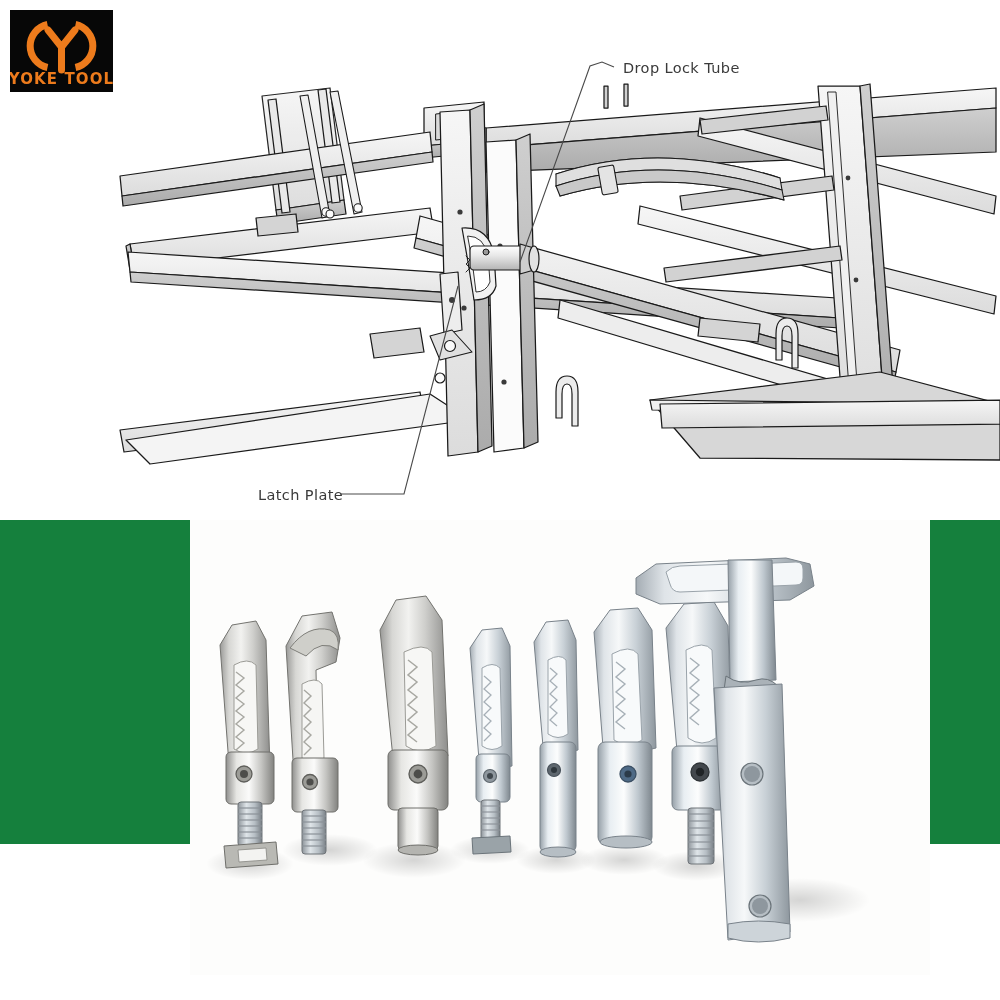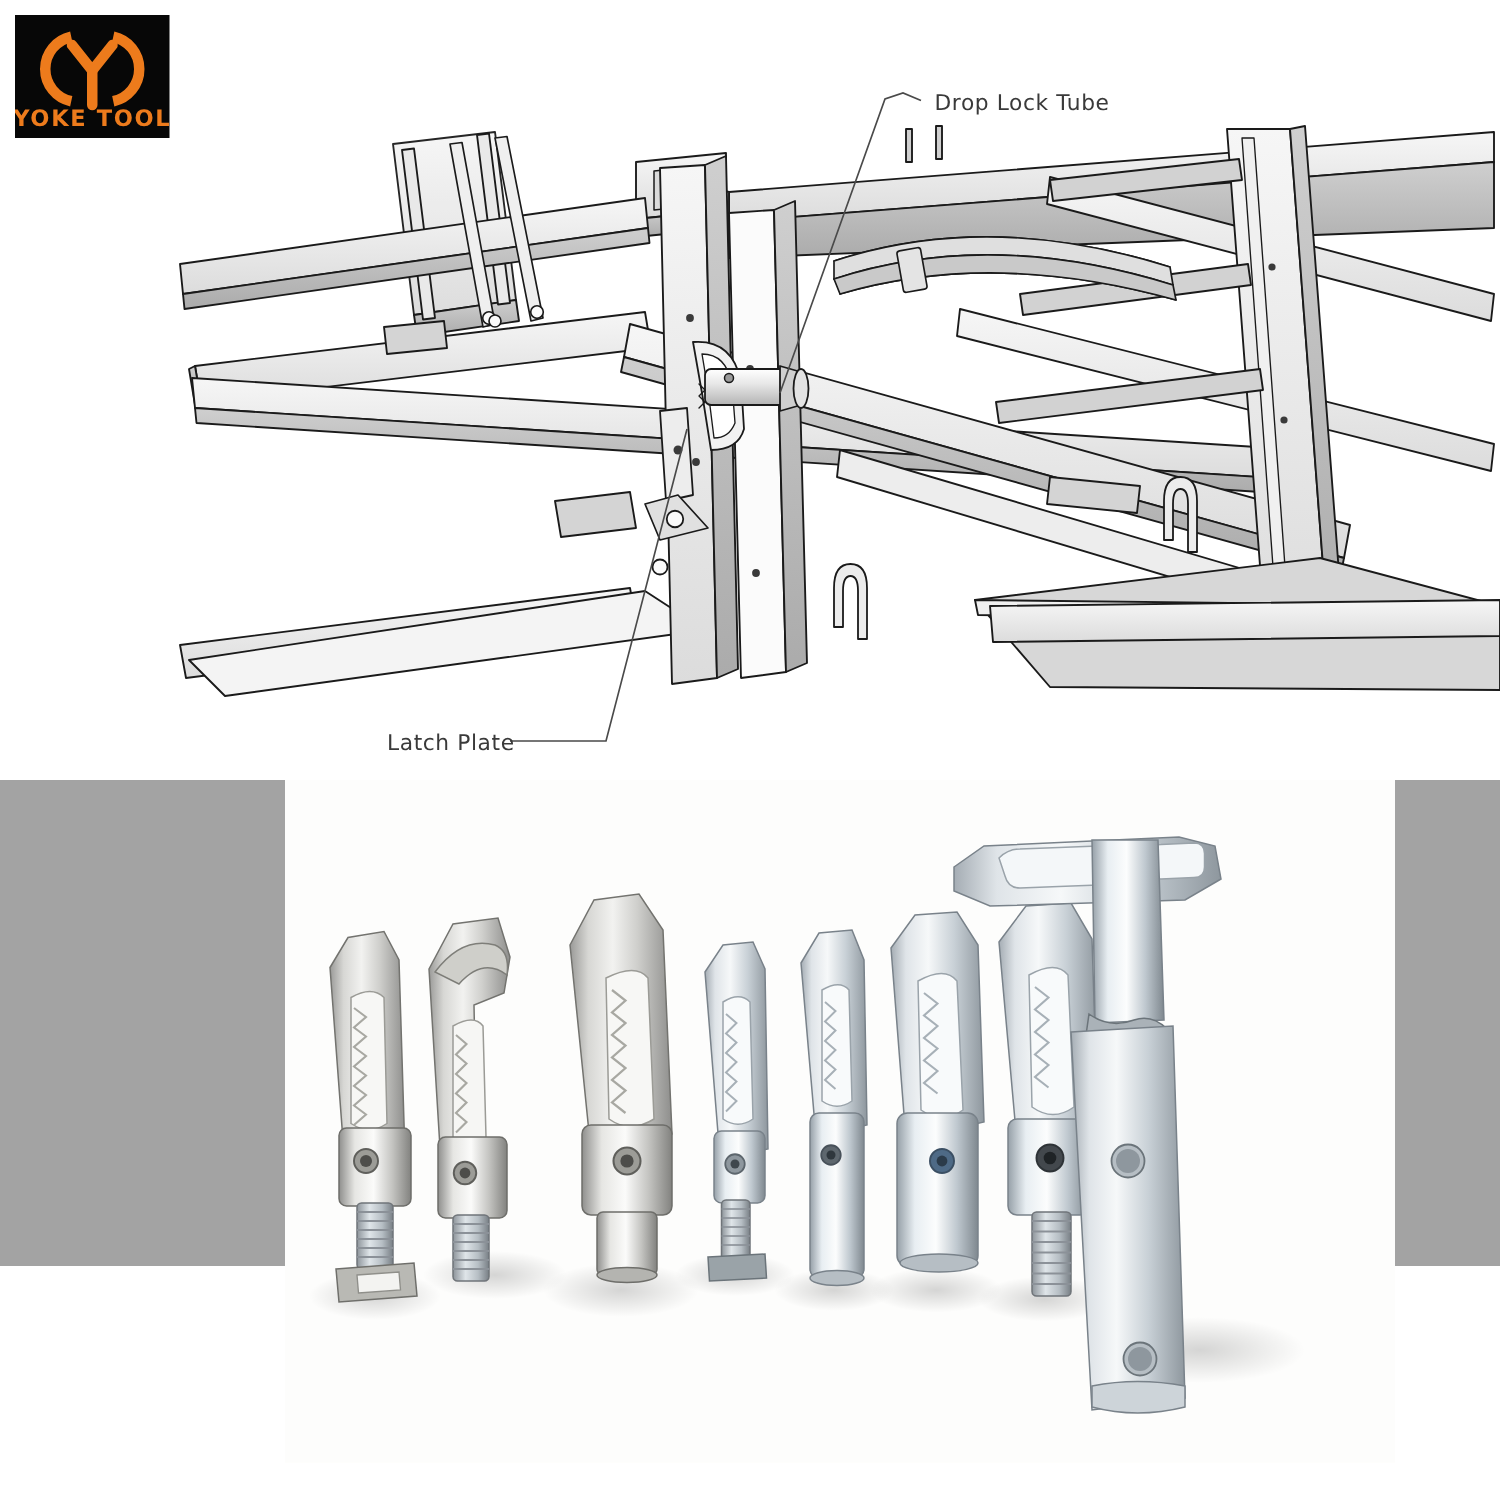--- a/index.html
+++ b/index.html
@@ -1,21 +1,21 @@
 <!DOCTYPE html>
 <html><head>
 <meta charset="utf-8">
 <title>Yoke Tool — Drop Lock Tube &amp; Latch Plate</title>
 <style>
   html,body{margin:0;padding:0;background:#ffffff;}
   body{
     width:1000px;height:1000px;overflow:hidden;position:relative;
     font-family:"DejaVu Sans","Liberation Sans",sans-serif;
   }
-  #page{position:absolute;left:0;top:0;width:1000px;height:844px;background:#a3a3a3;}
+  #page{position:absolute;left:0;top:0;width:1000px;height:844px;background:#15803d;}
 
   
   #logo-badge{
     position:absolute;left:10px;top:10px;width:103px;height:82px;
     background:#070707;
   }
   #logo-badge svg{display:block;width:103px;height:82px;}
 
   
   #drawing-panel{position:absolute;left:0;top:0;width:1000px;height:520px;background:#fff;}

